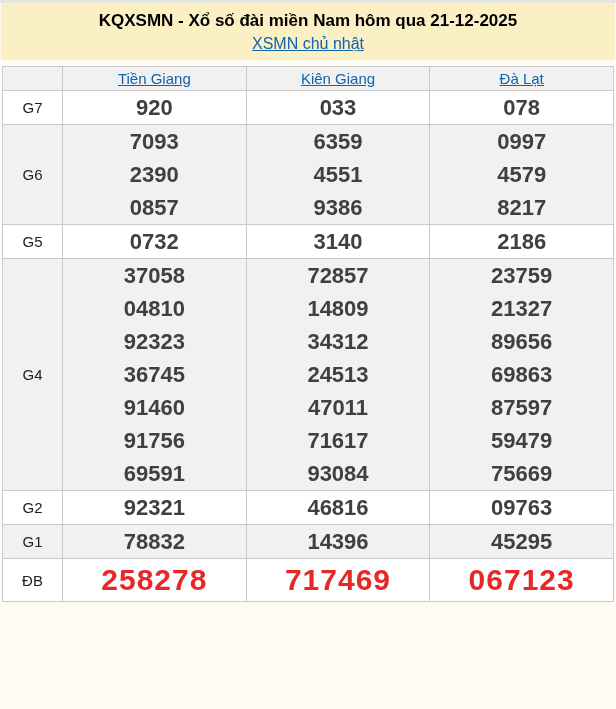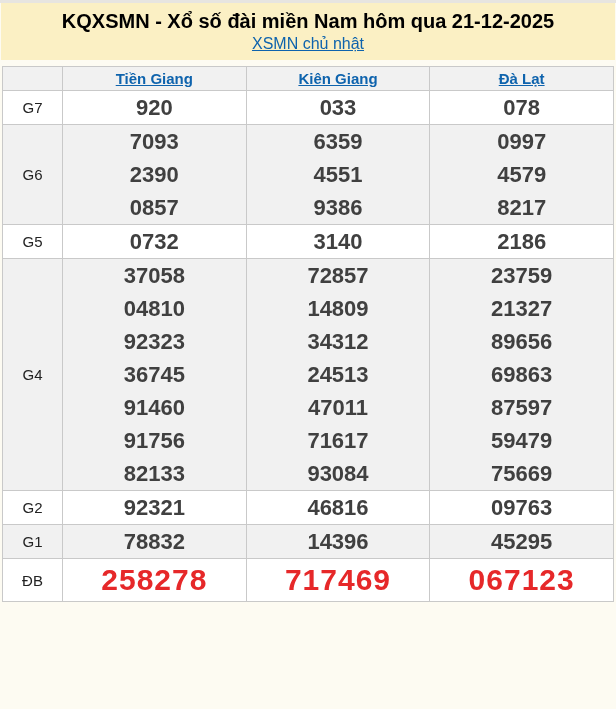--- a/index.html
+++ b/index.html
@@ -16,21 +16,21 @@
     font-family:"Liberation Sans","DejaVu Sans",sans-serif;
   }
   .top-strip{height:3px;background:#e7e5e0;}
   .header-box{
     background:var(--header-yellow);
     margin:0 1px;
     padding:6px 4px 7px;
     text-align:center;
   }
   .title{
-    font-size:20px;font-weight:bold;color:#000;
+    font-size:17px;font-weight:bold;color:#000;
     line-height:24px;
     margin:0;
   }
   .subtitle{margin-top:2px;line-height:18px;}
   .subtitle a{
     color:var(--link-blue);
     font-size:16px;
     text-decoration:underline;
     cursor:pointer;
   }
@@ -48,21 +48,21 @@
     padding:0;
   }
   col.prize-col{width:60px;}
   thead th{
     background:var(--row-shade);
     height:23px;
     font-size:15px;
   }
   thead th a{
     color:var(--link-blue);
-    font-weight:bold;
+    font-weight:normal;
     text-decoration:underline;
     cursor:pointer;
   }
   tbody th{
     font-weight:normal;
     font-size:15px;
     color:#222;
   }
   tbody tr:nth-child(even){background:var(--row-shade);}
   td .num{
@@ -157,21 +157,21 @@
       </tr>
       <tr>
         <th>G4</th>
         <td>
           <span class="num">37058</span>
           <span class="num">04810</span>
           <span class="num">92323</span>
           <span class="num">36745</span>
           <span class="num">91460</span>
           <span class="num">91756</span>
-          <span class="num">82133</span>
+          <span class="num">69591</span>
         </td>
         <td>
           <span class="num">72857</span>
           <span class="num">14809</span>
           <span class="num">34312</span>
           <span class="num">24513</span>
           <span class="num">47011</span>
           <span class="num">71617</span>
           <span class="num">93084</span>
         </td>

